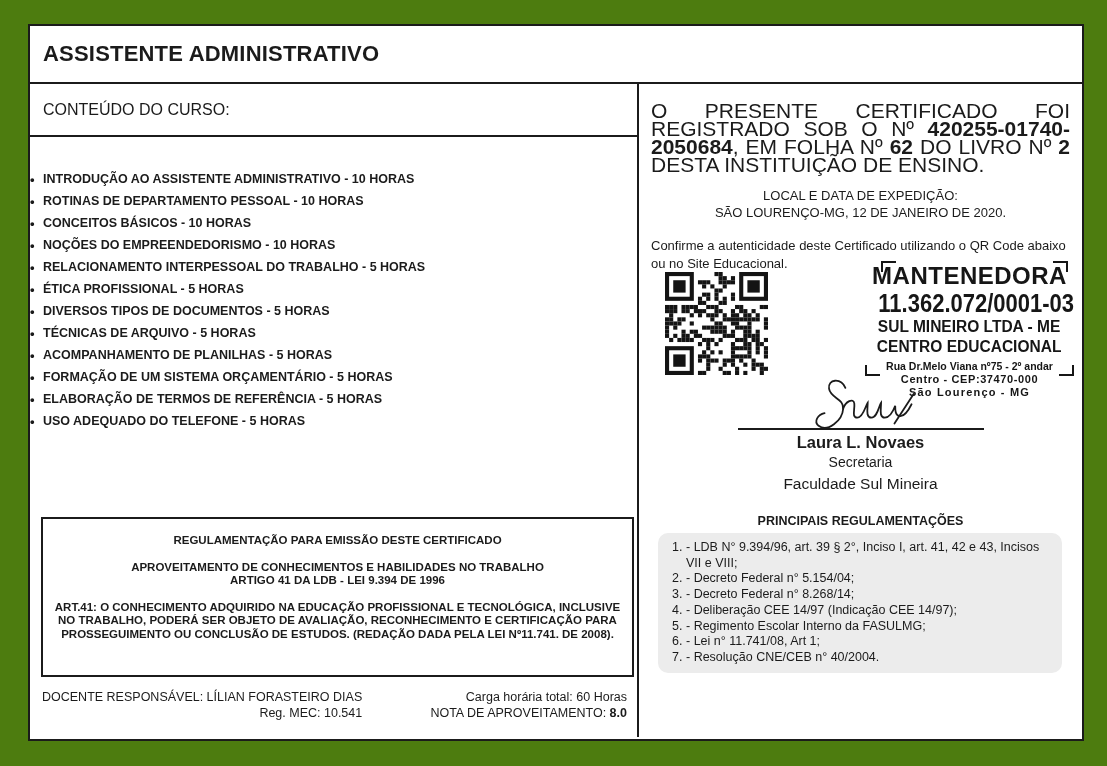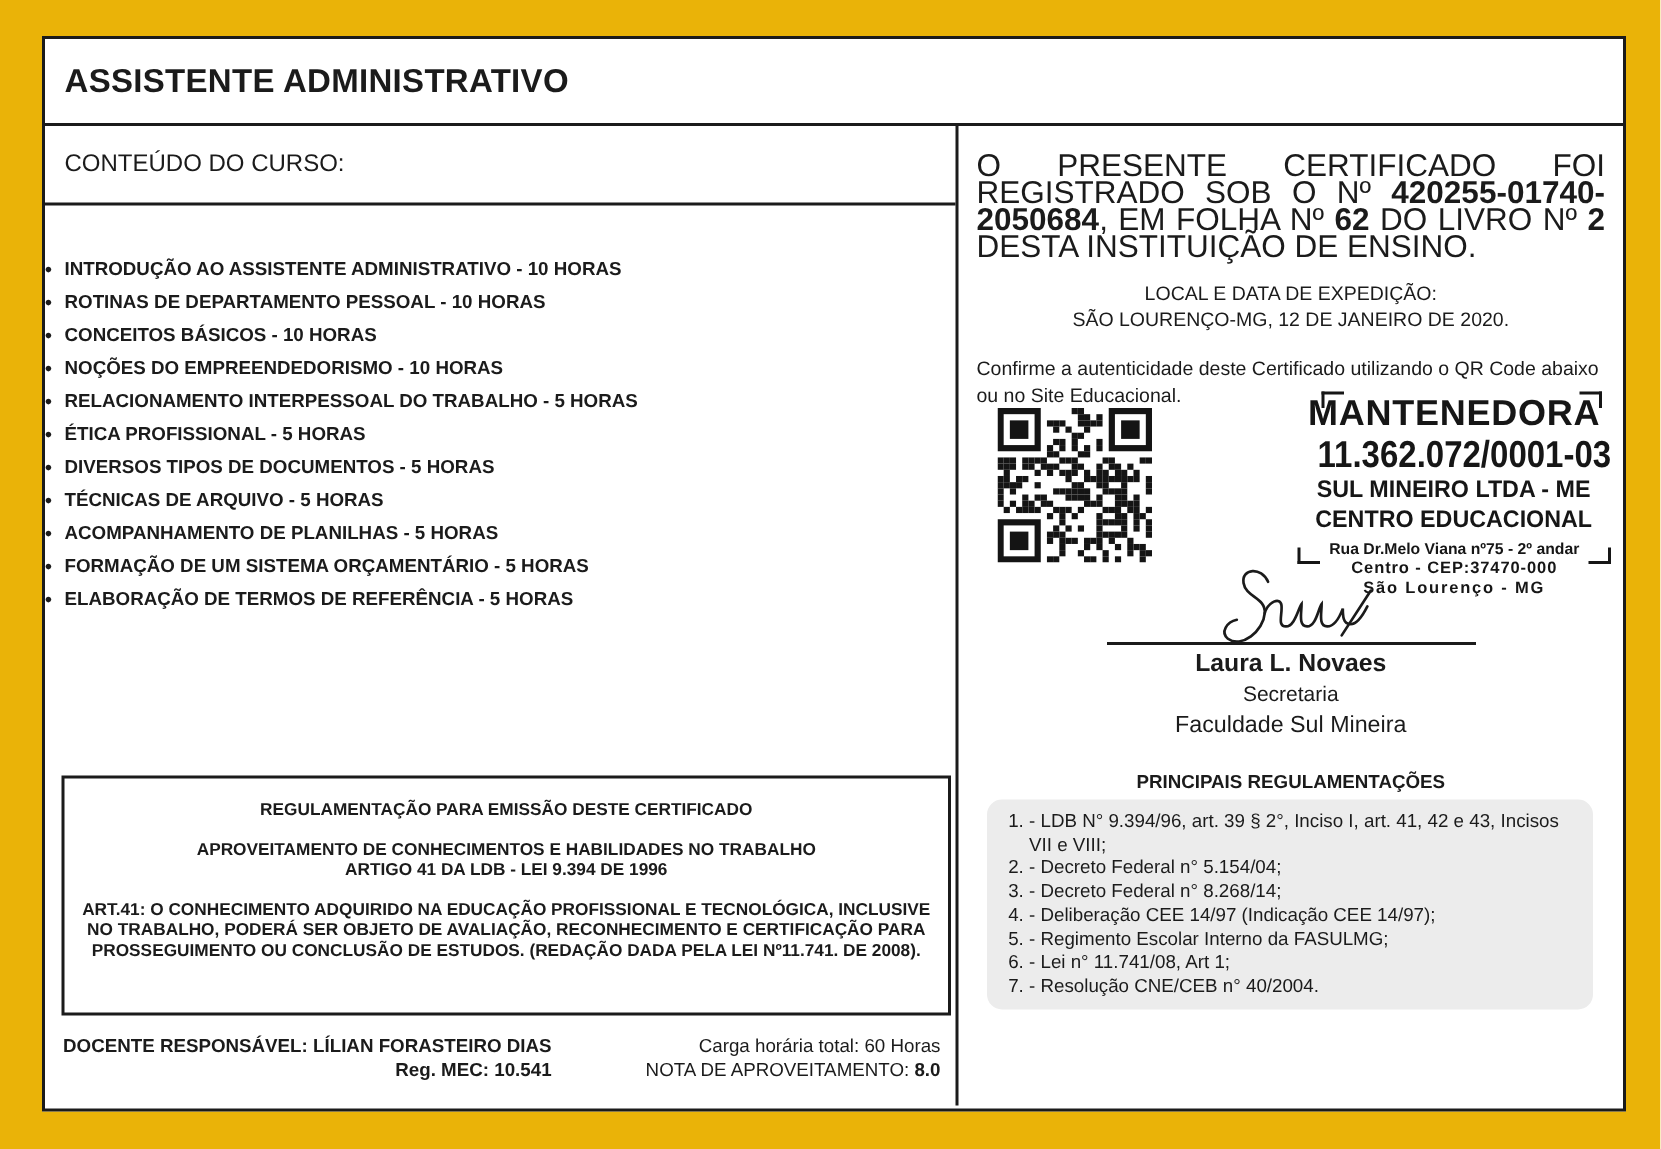--- a/index.html
+++ b/index.html
@@ -1,20 +1,20 @@
 <!DOCTYPE html>
 <html><head>
 <meta charset="utf-8">
 <style>
   * { margin:0; padding:0; box-sizing:border-box; }
   body {
     width:1107px; height:766px; background:#ffffff; overflow:hidden;
     font-family:"Liberation Sans","DejaVu Sans",sans-serif; color:#1b1b1b;
   }
-  .sheet { position:relative; width:1107px; height:766px; background:#eab308; }
+  .sheet { position:relative; width:1107px; height:766px; background:#4d7c0f; }
   .frame {
     position:absolute; left:28px; top:24px; width:1056px; height:717px;
     border:2px solid #1b1b1b; background:#fff;
   }
   .title-row {
     height:58px; border-bottom:2px solid #1b1b1b;
     display:flex; align-items:center; padding-left:13px;
   }
   .title-row h1 { font-size:22px; font-weight:bold; letter-spacing:.2px; }
   .columns { display:flex; height:653px; }
@@ -35,21 +35,21 @@
     position:absolute; top:433px; left:11px; width:593px; height:160px;
     border:2px solid #1b1b1b; text-align:center; padding:15px 8px 0;
     font-size:11.5px; font-weight:bold; line-height:13.5px;
   }
   .reg-box .gap { height:13px; }
   .col-footer {
     position:absolute; bottom:16px; left:12px; right:10px;
     display:flex; justify-content:space-between; align-items:flex-end;
     font-size:12.5px; line-height:16px;
   }
-  .teacher { font-weight:bold; text-align:right; }
+  .teacher { font-weight:normal; text-align:right; }
   .workload { text-align:right; }
   .workload .grade-value { font-weight:bold; }
 
   
   .registration {
     margin:18px 12px 0; text-align:justify; font-size:21px; line-height:18px;
   }
   .registration b { font-weight:bold; }
   .expedition { margin-top:13px; text-align:center; font-size:13px; line-height:17px; }
   .expedition .exp-label { font-weight:normal; }
@@ -112,20 +112,21 @@
           <li>ROTINAS DE DEPARTAMENTO PESSOAL - 10 HORAS</li>
           <li>CONCEITOS BÁSICOS - 10 HORAS</li>
           <li>NOÇÕES DO EMPREENDEDORISMO - 10 HORAS</li>
           <li>RELACIONAMENTO INTERPESSOAL DO TRABALHO - 5 HORAS</li>
           <li>ÉTICA PROFISSIONAL - 5 HORAS</li>
           <li>DIVERSOS TIPOS DE DOCUMENTOS - 5 HORAS</li>
           <li>TÉCNICAS DE ARQUIVO - 5 HORAS</li>
           <li>ACOMPANHAMENTO DE PLANILHAS - 5 HORAS</li>
           <li>FORMAÇÃO DE UM SISTEMA ORÇAMENTÁRIO - 5 HORAS</li>
           <li>ELABORAÇÃO DE TERMOS DE REFERÊNCIA - 5 HORAS</li>
+          <li>USO ADEQUADO DO TELEFONE - 5 HORAS</li>
         </ul>
 
         <div class="reg-box">
           <div>REGULAMENTAÇÃO PARA EMISSÃO DESTE CERTIFICADO</div>
           <div class="gap"></div>
           <div>APROVEITAMENTO DE CONHECIMENTOS E HABILIDADES NO TRABALHO</div>
           <div>ARTIGO 41 DA LDB - LEI 9.394 DE 1996</div>
           <div class="gap"></div>
           <div>ART.41: O CONHECIMENTO ADQUIRIDO NA EDUCAÇÃO PROFISSIONAL E TECNOLÓGICA, INCLUSIVE NO TRABALHO, PODERÁ SER OBJETO DE AVALIAÇÃO, RECONHECIMENTO E CERTIFICAÇÃO PARA PROSSEGUIMENTO OU CONCLUSÃO DE ESTUDOS. (REDAÇÃO DADA PELA LEI Nº11.741. DE 2008).</div>
         </div>

